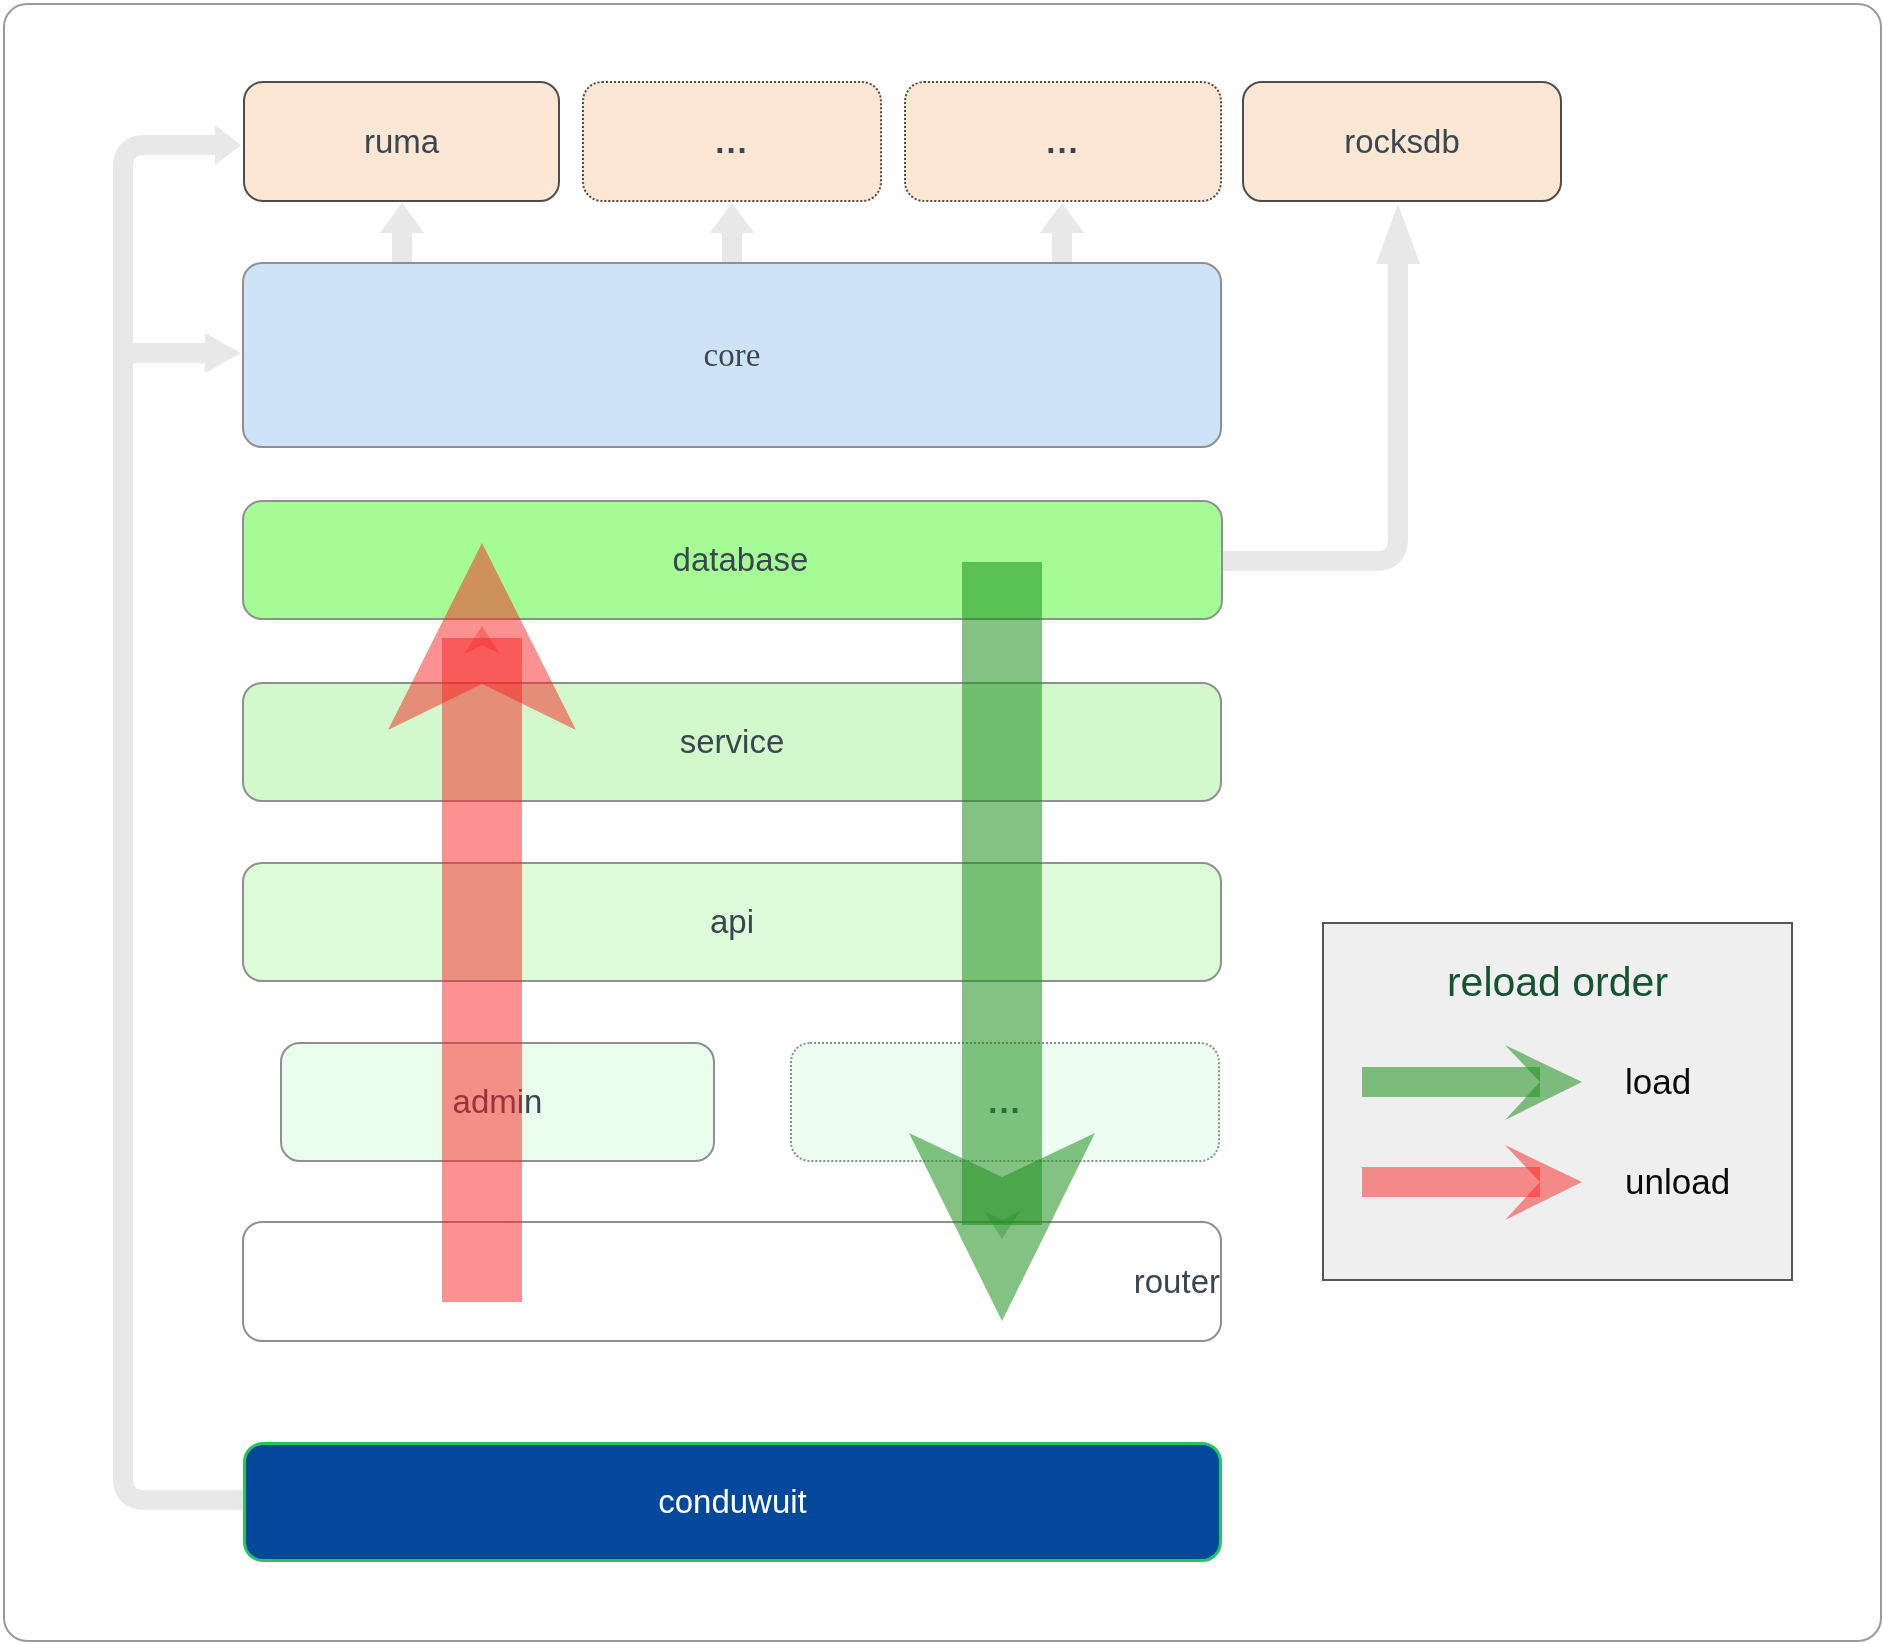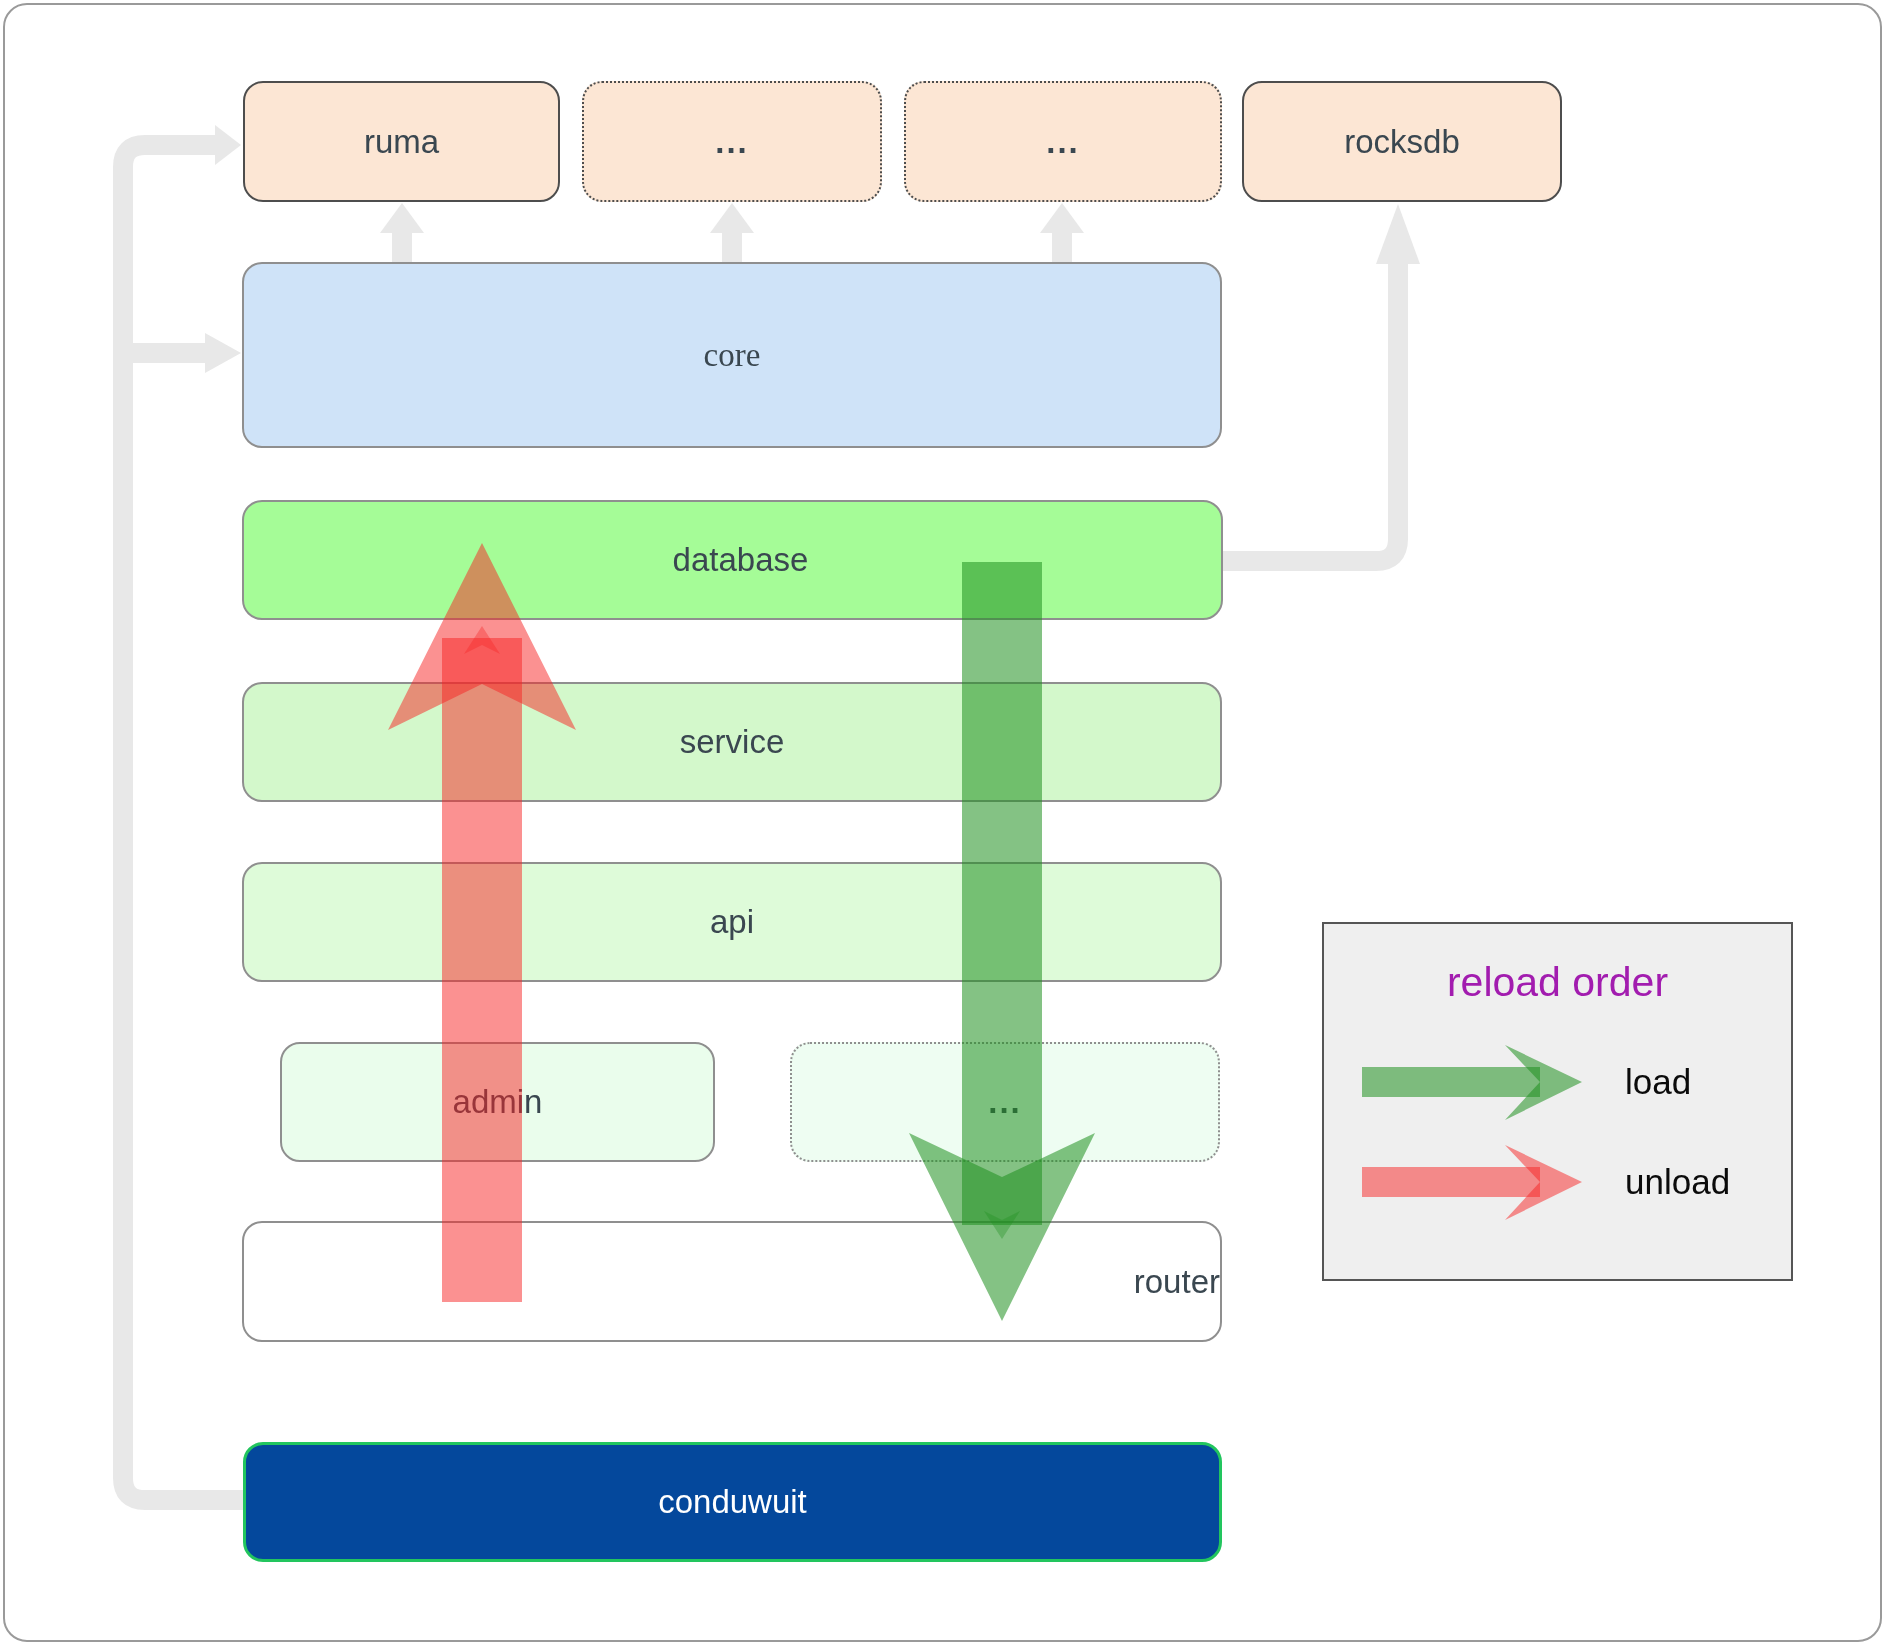--- a/index.html
+++ b/index.html
@@ -32,21 +32,21 @@
   .connhead{fill:var(--connector-gray,#e8e8e8);}
   .red{fill:var(--arrow-red,#f72323);fill-opacity:.5;}
   .red-sm{fill:var(--arrow-red,#f72323);fill-opacity:.35;}
   .grn{fill:var(--arrow-green,#1f8f1f);fill-opacity:.55;}
   .grn-sm{fill:var(--arrow-green,#1f8f1f);fill-opacity:.35;}
   .legend{position:absolute;left:1322px;top:922px;width:471px;height:359px;
           box-sizing:border-box;background:var(--legend-bg,#efefef);
           border:2.5px solid #555;z-index:2;}
   .legend-title{position:absolute;left:1322px;top:952px;width:471px;height:60px;
           display:flex;align-items:center;justify-content:center;
-          font-size:41px;color:#a21caf;z-index:2;}
+          font-size:41px;color:#14532d;z-index:2;}
   .legend-label{position:absolute;height:50px;display:flex;align-items:center;
           font-size:35px;color:#0b0b0b;z-index:4;}
   #legend-load-label{left:1625px;top:1057px;}
   #legend-unload-label{left:1625px;top:1157px;}
 </style>
 </head>
 <body>
 
 <div id="stage">
 

